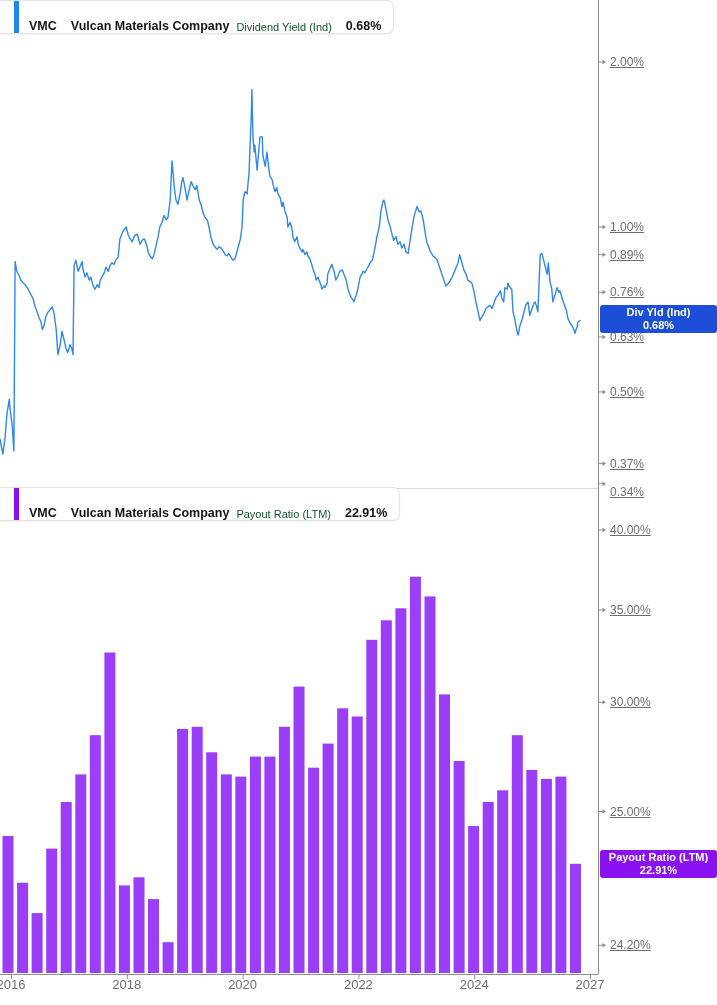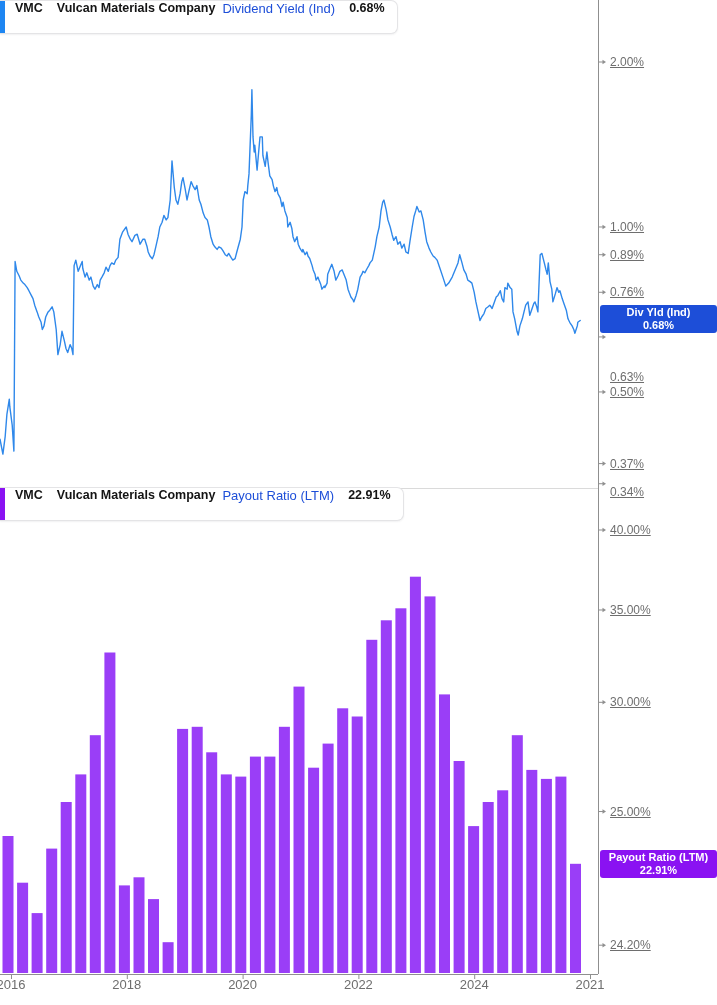--- a/index.html
+++ b/index.html
@@ -3,30 +3,30 @@
 <meta charset="utf-8">
 <style>
   html,body{margin:0;padding:0;}
   body{
     width:717px;height:1005px;overflow:hidden;background:#ffffff;
     font-family:"Liberation Sans",sans-serif;position:relative;
   }
   #app{position:absolute;left:0;top:0;width:717px;height:1005px;}
   #chart-svg{position:absolute;left:0;top:0;}
   .header{
-    position:absolute;display:inline-flex;align-items:flex-start;
+    position:absolute;display:inline-flex;align-items:flex-end;
     background:#ffffff;border:1px solid #e4e4e6;border-left:none;
     border-radius:0 7px 7px 0;height:34px;box-sizing:border-box;
-    padding:0 12px 0 0;box-shadow:0 1px 2px rgba(20,20,40,.06);z-index:3;white-space:nowrap;
+    padding:0 12px 0 14px;box-shadow:0 1px 2px rgba(20,20,40,.06);z-index:3;white-space:nowrap;
   }
   .accent{width:5px;align-self:stretch;margin-right:10px;flex:none;}
   .header .tk,.header .co,.header .val{font-weight:700;font-size:12.5px;color:#141414;}
   .header .tk{margin-right:14px;}
   .header .co{margin-right:7px;}
-  .header .metric{font-weight:400;font-size:13px;color:#1d4ed8;margin-right:14px;}
+  .header .metric{font-weight:400;font-size:11px;color:#14532d;margin-right:14px;}
   #hdr-top{left:0;top:0;}
   #hdr-bottom{left:0;top:487px;}
   .badge{
     position:absolute;left:600px;width:117px;height:28px;border-radius:3px;
     color:#ffffff;font-weight:700;font-size:11px;line-height:13px;text-align:center;
     display:flex;flex-direction:column;justify-content:center;z-index:3;
   }
   .ytick-label{position:absolute;left:610px;font-size:12px;color:#6e6e6e;height:16px;line-height:16px;z-index:2;text-decoration:underline;}
   .xtick-label{position:absolute;top:977px;width:44px;text-align:center;font-size:13px;font-weight:500;color:#6e6e6e;z-index:2;}
 </style>
@@ -135,28 +135,28 @@
   </div>
 
   <div class="badge" id="badge-bottom" style="background: rgb(138, 18, 242); top: 849.826px;">
     <span>Payout Ratio (LTM)</span>
     <span>22.91%</span>
   </div>
 <div class="ytick-label" style="top: 54px;">2.00%</div>
     <div class="ytick-label" style="top: 218.969px;">1.00%</div>
     <div class="ytick-label" style="top: 246.704px;">0.89%</div>
     <div class="ytick-label" style="top: 284.285px;">0.76%</div>
-    <div class="ytick-label" style="top: 328.933px; margin-top: 40px;">0.63%</div>
+    <div class="ytick-label" style="top: 328.933px;">0.63%</div>
     <div class="ytick-label" style="top: 383.938px;">0.50%</div>
     <div class="ytick-label" style="top: 455.601px;">0.37%</div>
     <div class="ytick-label" style="top: 475.726px; margin-top: 8px;">0.34%</div>
     <div class="ytick-label" style="top: 522px;">40.00%</div>
     <div class="ytick-label" style="top: 601.985px;">35.00%</div>
     <div class="ytick-label" style="top: 694.322px;">30.00%</div>
     <div class="ytick-label" style="top: 803.532px;">25.00%</div>
     <div class="ytick-label" style="top: 937.195px;">24.20%</div>
     <div class="xtick-label" style="left: -11px;">2016</div>
     <div class="xtick-label" style="left: 104.8px;">2018</div>
     <div class="xtick-label" style="left: 220.6px;">2020</div>
     <div class="xtick-label" style="left: 336.4px;">2022</div>
     <div class="xtick-label" style="left: 452.2px;">2024</div>
-    <div class="xtick-label" style="left: 568px;">2021</div>
+    <div class="xtick-label" style="left: 568px;">2027</div>
   </div>
 
 </body></html>

